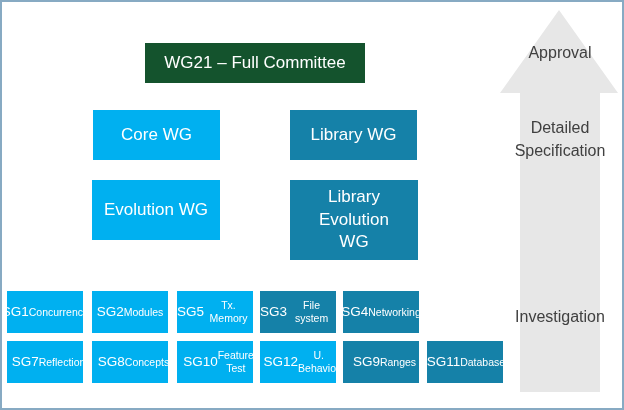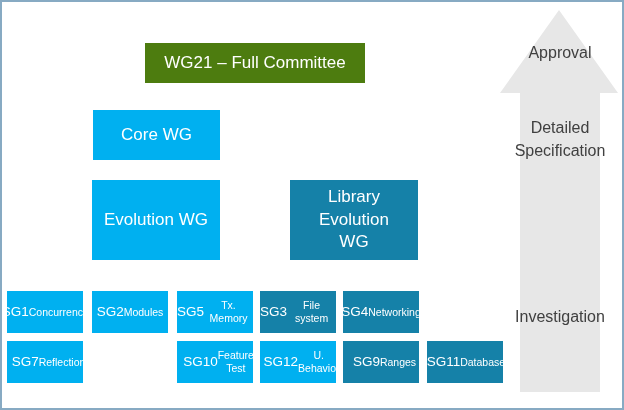--- a/index.html
+++ b/index.html
@@ -12,28 +12,28 @@
     overflow:hidden;
   }
   .box{
     position:absolute;
     display:flex;align-items:center;justify-content:center;
     text-align:center;color:#ffffff;
     box-sizing:border-box;
   }
   .title-box{
     left:143px;top:41px;width:220px;height:40px;
-    background:#4d7c0f;font-size:17px;
+    background:#14532d;font-size:17px;
   }
   .wg{font-size:17px;line-height:1.35;}
   .light{background:#00b0f0;}
   .dark{background:#1581a8;}
   .wg-core{left:91px;top:108px;width:127px;height:50px;}
   .wg-library{left:288px;top:108px;width:127px;height:50px;}
-  .wg-evolution{left:90px;top:178px;width:128px;height:80px;}
+  .wg-evolution{left:90px;top:178px;width:128px;height:60px;}
   .wg-libevolution{left:288px;top:178px;width:128px;height:80px;padding:0 14px;}
   .sg{
     position:absolute;width:76px;height:42px;
     display:flex;align-items:center;justify-content:center;
     color:#fff;text-align:center;box-sizing:border-box;
   }
   .sg .sg-id{font-size:13.5px;line-height:1.15;}
   .sg .sg-name{font-size:10.5px;line-height:1.2;}
   .sg-r1{top:289px;}
   .sg-r2{top:339px;padding-left:7px;}
@@ -59,20 +59,21 @@
     <polygon points="557,8 616,91 598,91 598,390 518,390 518,91 498,91" fill="#e7e7e7"></polygon>
   </svg>
 
   <div class="stage-label lbl-approval">Approval</div>
   <div class="stage-label lbl-detailed">Detailed Specification</div>
   <div class="stage-label lbl-investigation">Investigation</div>
 
   <div class="box title-box">WG21 – Full Committee</div>
 
   <div class="box wg light wg-core">Core WG</div>
+  <div class="box wg dark wg-library">Library WG</div>
   <div class="box wg light wg-evolution">Evolution WG</div>
   <div class="box wg dark wg-libevolution">Library Evolution WG</div>
 
   <div class="sg light sg-r1 c1">
     <span class="sg-id">SG1</span>
     <span class="sg-name">Concurrency</span>
   </div>
   <div class="sg light sg-r1 c2">
     <span class="sg-id">SG2</span>
     <span class="sg-name">Modules</span>
@@ -87,20 +88,24 @@
   </div>
   <div class="sg dark sg-r1 c5">
     <span class="sg-id">SG4</span>
     <span class="sg-name">Networking</span>
   </div>
 
   <div class="sg light sg-r2 c1">
     <span class="sg-id">SG7</span>
     <span class="sg-name">Reflection</span>
   </div>
+  <div class="sg light sg-r2 c2">
+    <span class="sg-id">SG8</span>
+    <span class="sg-name">Concepts</span>
+  </div>
   <div class="sg light sg-r2 c3">
     <span class="sg-id">SG10</span>
     <span class="sg-name">Feature Test</span>
   </div>
   <div class="sg light sg-r2 c4">
     <span class="sg-id">SG12</span>
     <span class="sg-name">U. Behavior</span>
   </div>
   <div class="sg dark sg-r2 c5">
     <span class="sg-id">SG9</span>

